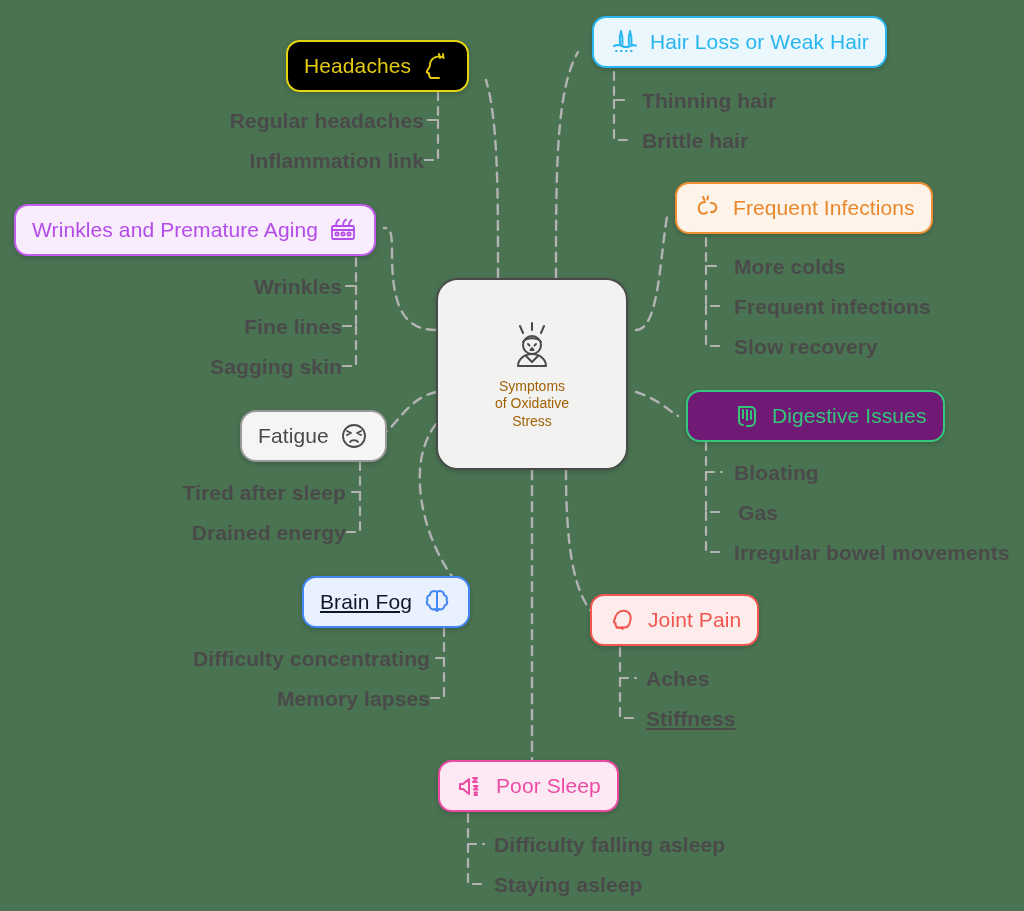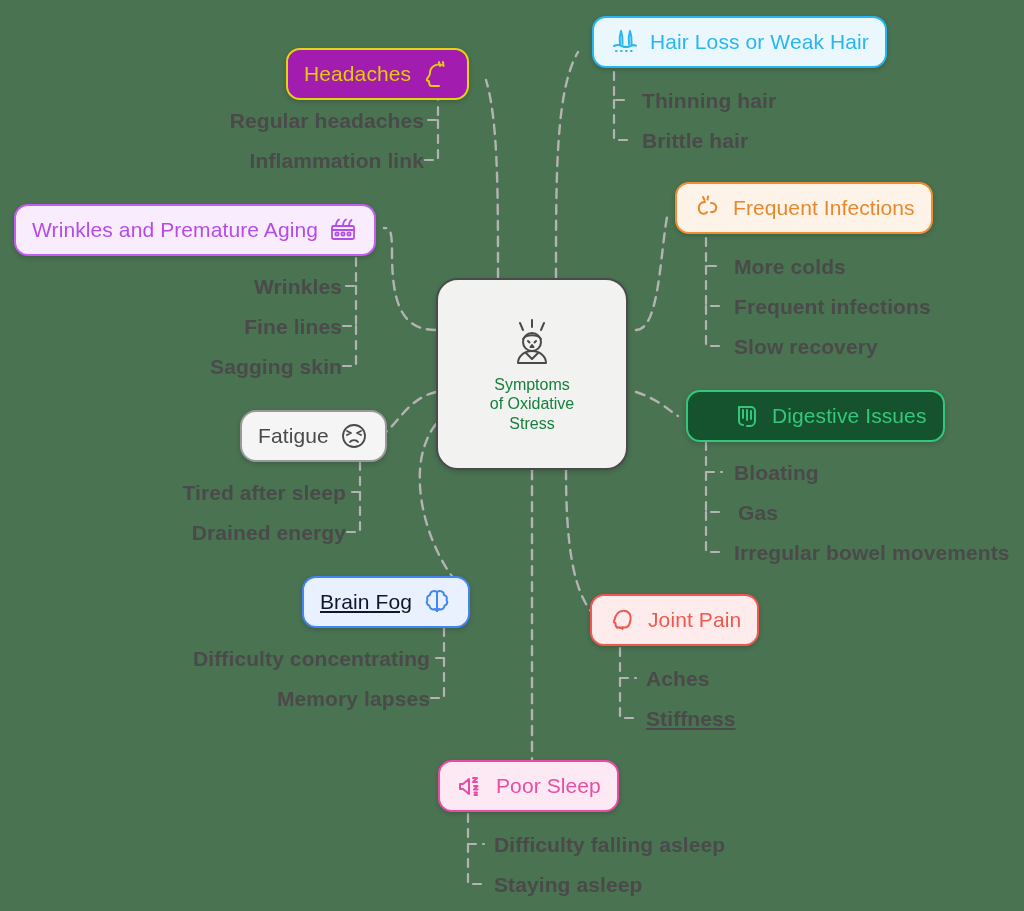--- a/index.html
+++ b/index.html
@@ -21,21 +21,21 @@
   .node .ico{display:flex;align-items:center;justify-content:center;flex:0 0 auto;}
   .node svg{display:block;}
 
   .central{
     width:192px;height:192px;border-radius:22px;
     background:#f2f2f0;border:2.5px solid #4a4a4a;
     display:flex;flex-direction:column;align-items:center;justify-content:center;
     gap:4px;padding:0;
   }
   .central .ctext{
-    font-size:16px;color:#15803d;text-align:center;line-height:1.22;white-space:normal;width:150px;
+    font-size:14px;color:#a16207;text-align:center;line-height:1.22;white-space:normal;width:150px;
   }
 
   .sub{
     position:absolute;font-size:21px;color:#4a4a4a;font-weight:700;
     white-space:nowrap;letter-spacing:.1px;
   }
   .sub.r{transform:translateX(-100%);}
 </style>
 </head>
 <body>
@@ -112,21 +112,21 @@
         <path d="M22 38 l6 6 l6 -6"></path>
       </svg>
     </span>
     <div class="ctext">
       <div>Symptoms</div>
       <div>of Oxidative</div>
       <div>Stress</div>
     </div>
   </div>
 
-  <div class="node" style="left:286px;top:48px;border-color:#e3d40f;background:#a21caf;">
+  <div class="node" style="left:286px;top:40px;border-color:#e3d40f;background:#000000;">
     <span class="label" style="color:#e3c90f;">Headaches</span>
     <span class="ico">
       <svg width="30" height="30" viewBox="0 0 30 30" fill="none" stroke="#e3c90f" stroke-width="2" stroke-linecap="round" stroke-linejoin="round">
         <path d="M21 6 c-6 -2 -12 2 -12 8 c0 3 -2 4 -3 6 c-1 1.5 1 2 2 2.2 c0 2 0 4 2 4.8 l8 0"></path>
         <path d="M18 3 l1 4 M22 3 l0.5 4"></path>
       </svg>
     </span>
   </div>
   <div class="sub r" style="left:424px;top:109px;">Regular headaches</div>
   <div class="sub r" style="left:424px;top:149px;">Inflammation link</div>
@@ -152,21 +152,21 @@
         <path d="M18 10 c4 0 6 3 5 6 c-0.8 2.5 -3 3.4 -5 3"></path>
         <path d="M10 4 l1.5 3 M15 3.5 l-0.5 3"></path>
       </svg>
     </span>
     <span class="label" style="color:#e8882c;">Frequent Infections</span>
   </div>
   <div class="sub" style="left:734px;top:255px;">More colds</div>
   <div class="sub" style="left:734px;top:295px;">Frequent infections</div>
   <div class="sub" style="left:734px;top:335px;">Slow recovery</div>
 
-  <div class="node" style="left:686px;top:390px;border-color:#34c77b;background:#14532d;padding-left:44px;">
+  <div class="node" style="left:686px;top:390px;border-color:#34c77b;background:#701a75;padding-left:44px;">
     <span class="ico">
       <svg width="30" height="30" viewBox="0 0 30 30" fill="none" stroke="#34c77b" stroke-width="2" stroke-linecap="round" stroke-linejoin="round">
         <path d="M7 6 h12 a4 4 0 0 1 4 4 v10 a5 5 0 0 1 -5 5 h-3"></path>
         <path d="M7 6 v14 a4 4 0 0 0 4 4"></path>
         <path d="M11 9 v8 M15 9 v10 M19 10 v8"></path>
       </svg>
     </span>
     <span class="label" style="color:#34c77b;">Digestive Issues</span>
   </div>
   <div class="sub" style="left:734px;top:461px;">Bloating</div>

